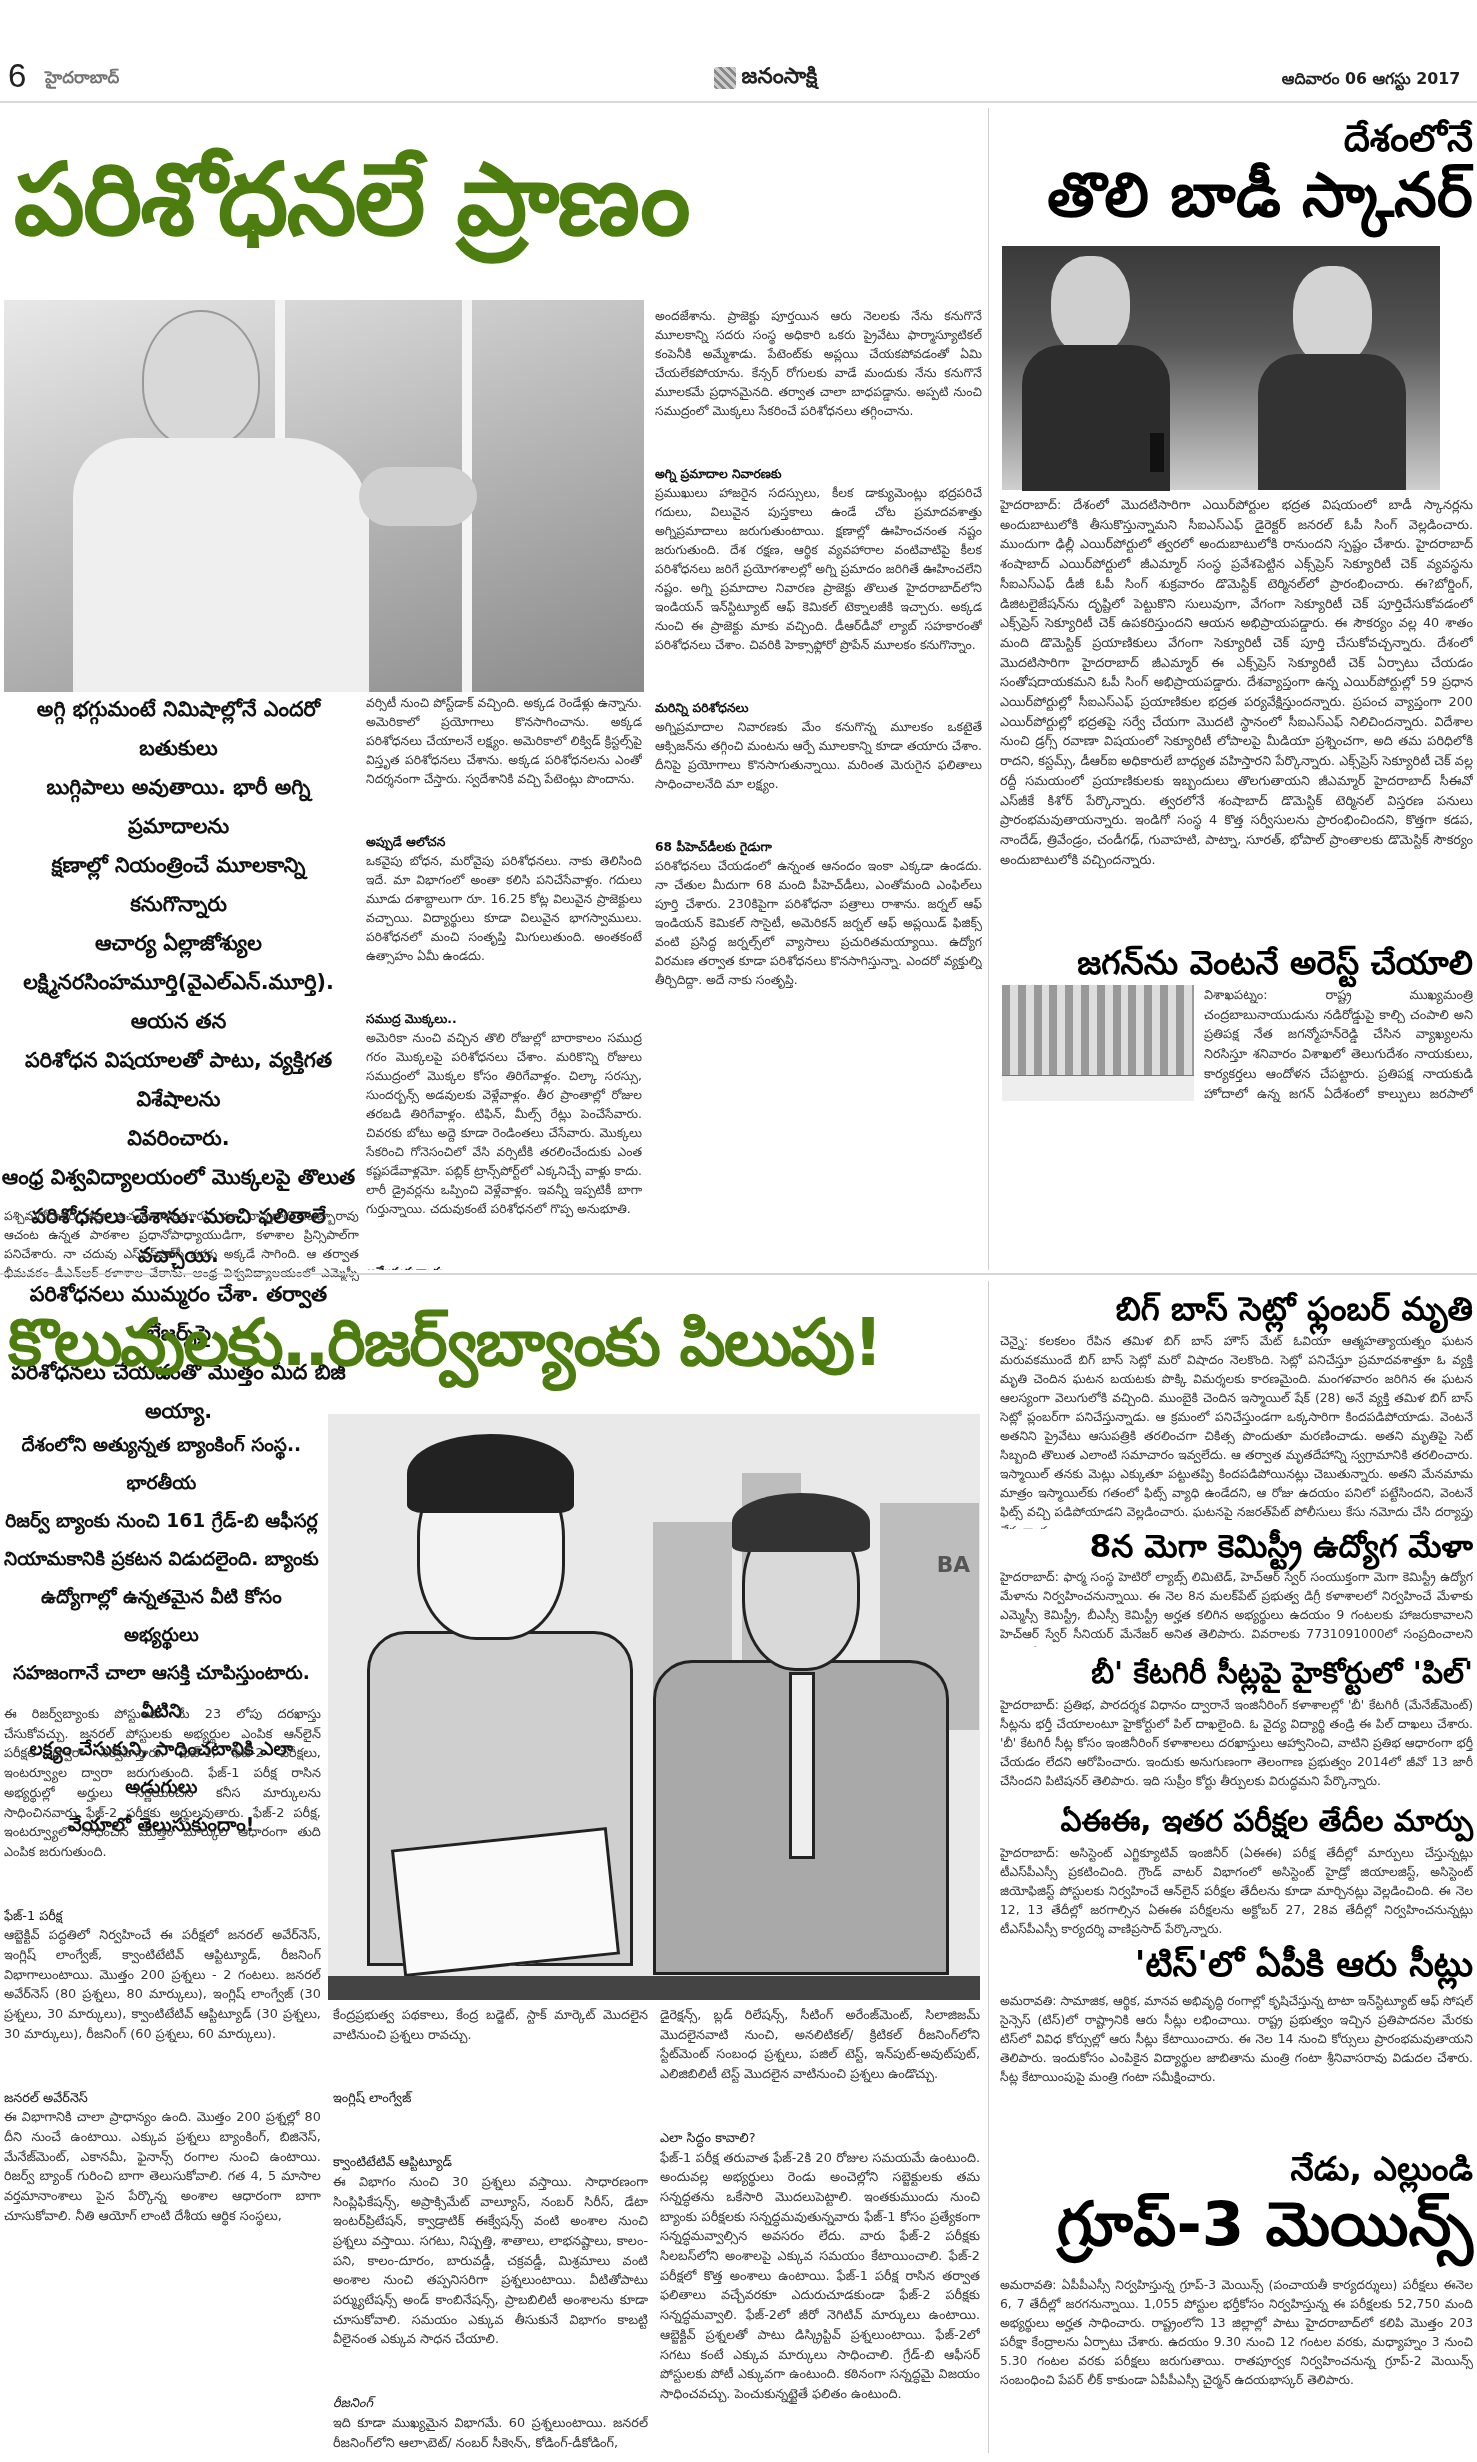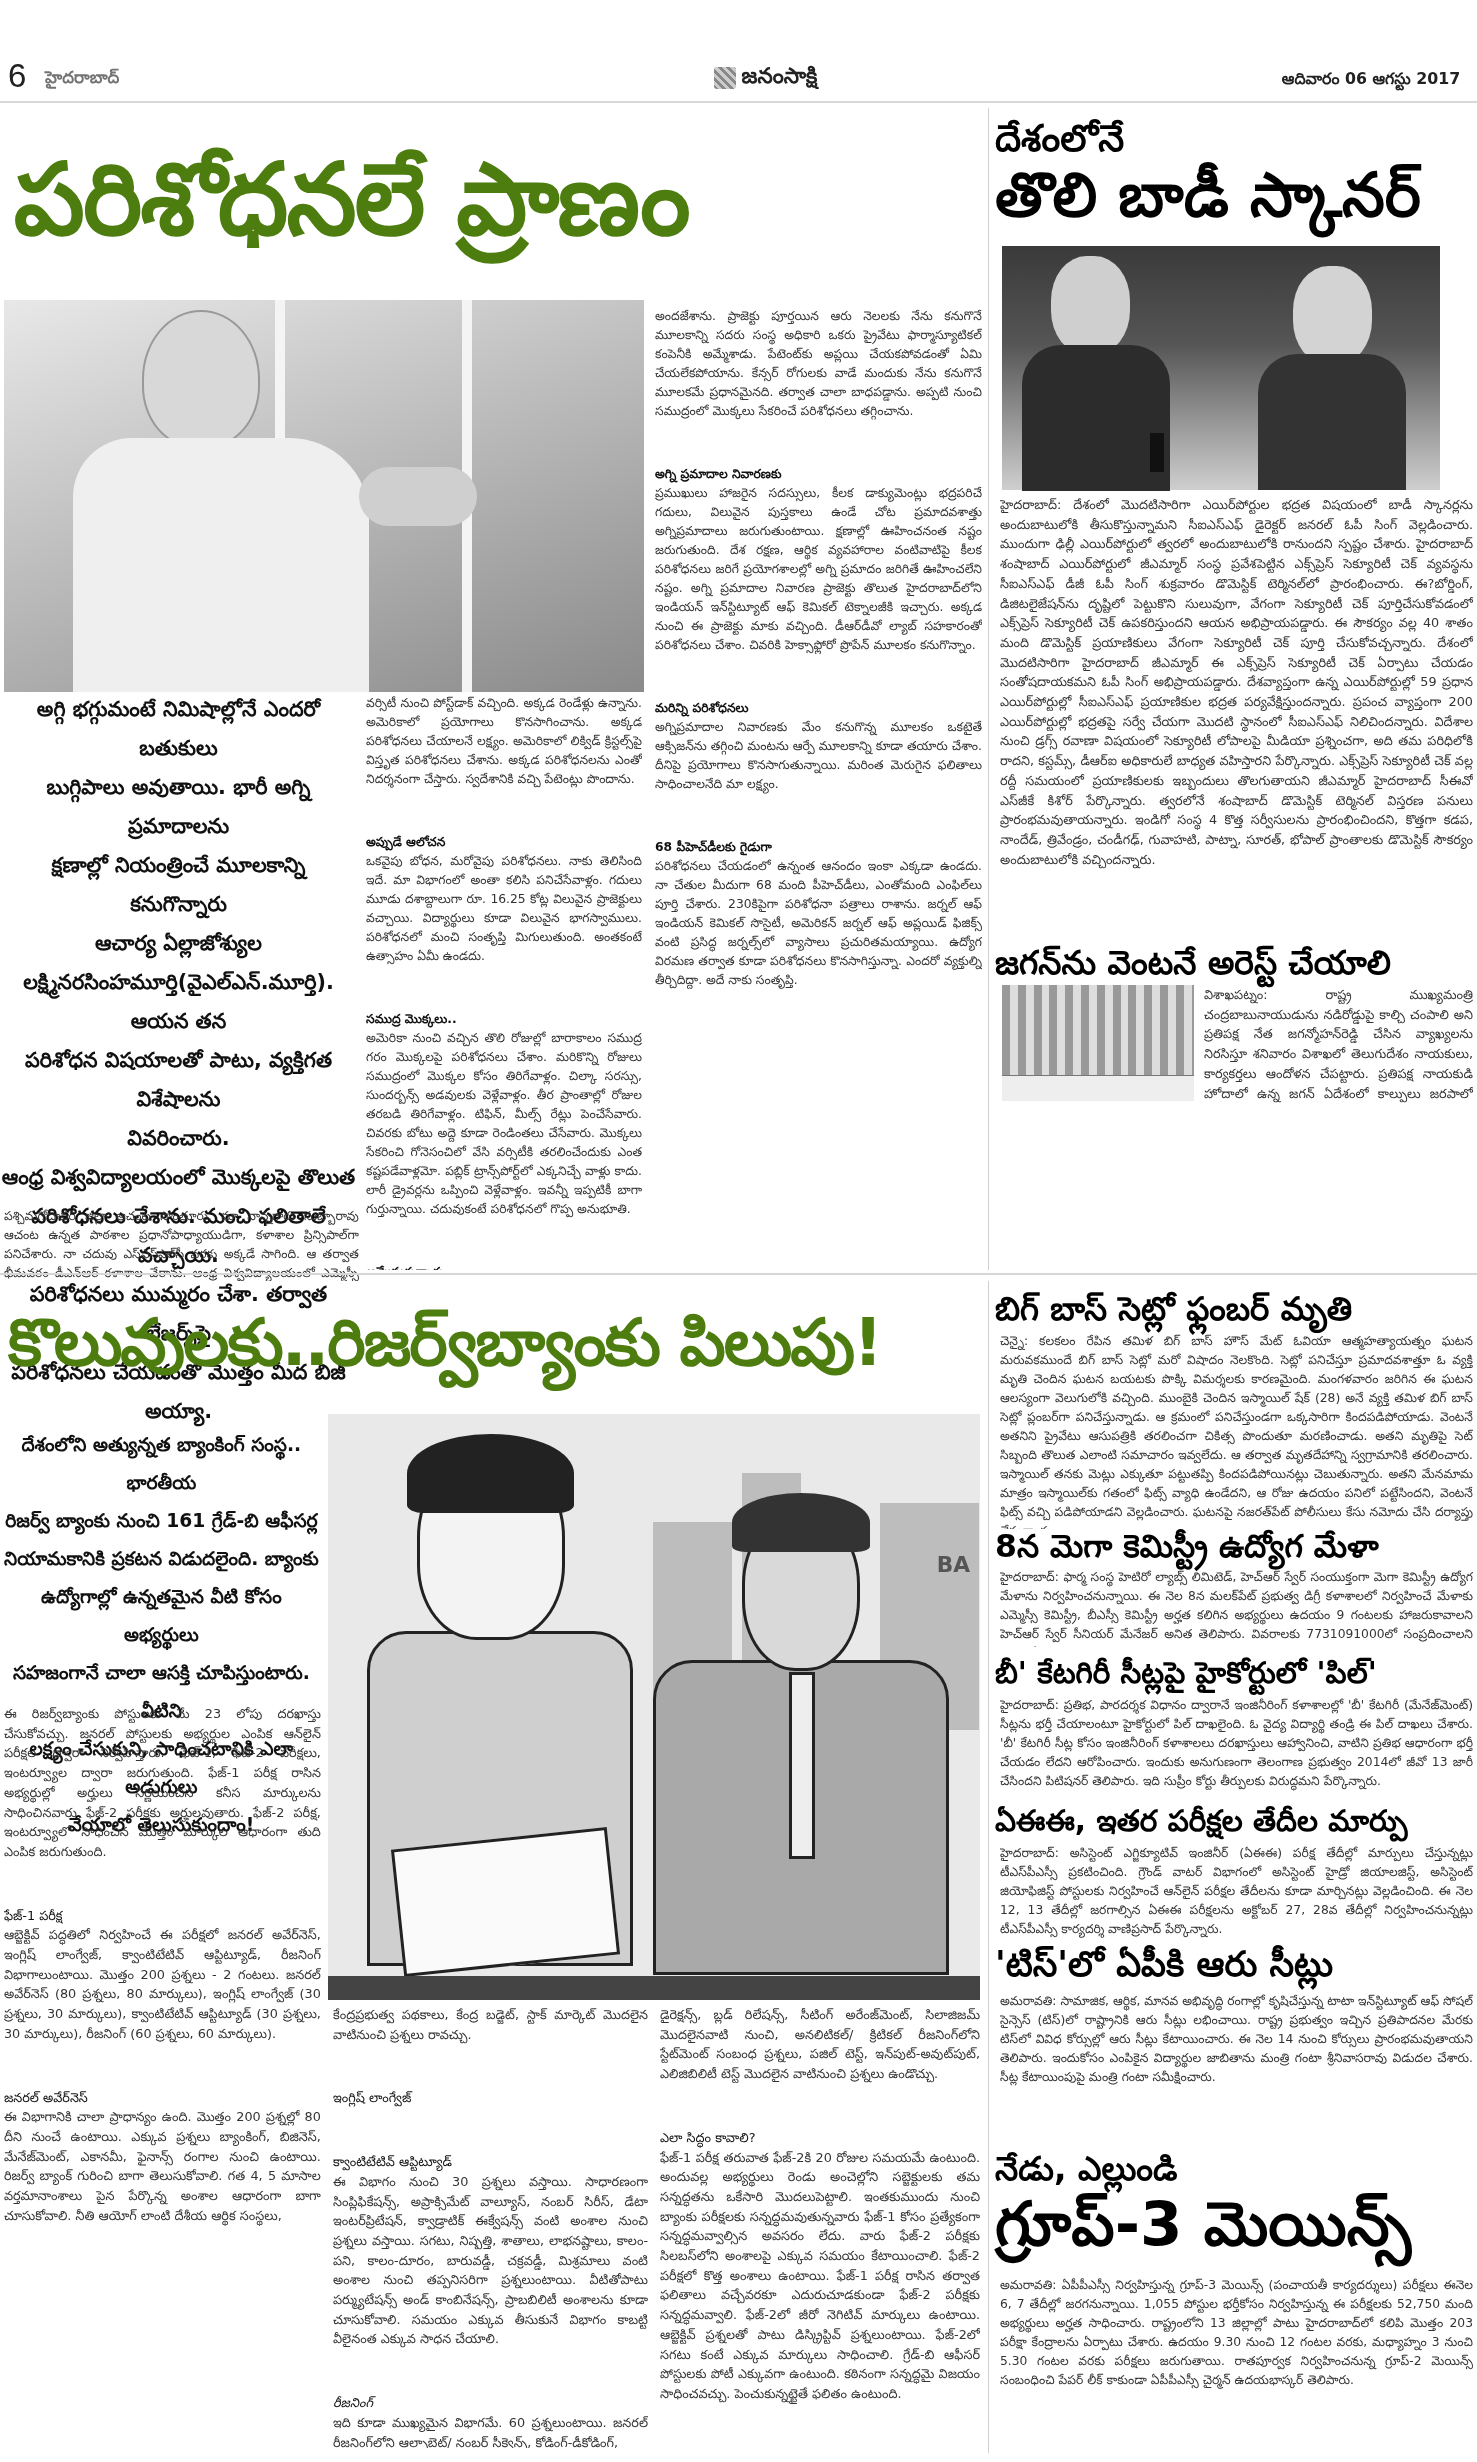--- a/index.html
+++ b/index.html
@@ -21,21 +21,21 @@
   .hrule { height: 2px; background: #d6d6d6; }
 
   .body-text { font-size: 12.3px; line-height: 19px; color: #333; text-align: justify; overflow: hidden; }
   .body-text .sub { font-weight: bold; color: #111; display: block; margin-top: 44px; }
 
   .photo { background: linear-gradient(160deg,#e8e8e8 0%,#bdbdbd 45%,#8a8a8a 100%); overflow: hidden; }
   .photo-dark { background: linear-gradient(180deg,#3a3a3a 0%,#555 40%,#cfcfcf 100%); }
 
   .pull-quote { font-size: 20.7px; line-height: 39px; font-weight: bold; text-align: center; color: #111; }
 
-  .subhead { font-weight: 900; text-align: left; color: #000; line-height: 1.05; }
+  .subhead { font-weight: 900; text-align: right; color: #000; line-height: 1.05; }
 
   .crowd-photo { background: repeating-linear-gradient(90deg,#999 0 7.9px,#ddd 7.9px 15.8px), #bbb; }
   .banner-strip { position: absolute; left: 0; bottom: 0; width: 100%; height: 25.6px; background: #eee; border-top: 1px solid #777; }
 
   .illus { background: #e9e9e9; position: relative; overflow: hidden; }
   .illus .bldg { position: absolute; background: #bdbdbd; }
   .illus .person1-head { position: absolute; left: 89px; top: 39px; width: 148px; height: 187px; background: #f3f3f3; border: 3.9px solid #222; border-radius: 45% 45% 40% 40%; }
   .illus .person1-hair { position: absolute; left: 79px; top: 19.7px; width: 167px; height: 79px; background: #222; border-radius: 50% 50% 10% 10%; }
   .illus .person1-body { position: absolute; left: 39px; top: 217px; width: 266px; height: 335px; background: #cfcfcf; border: 3.9px solid #222; border-radius: 39px 39px 0 0; }
   .illus .person2-head { position: absolute; left: 414px; top: 99px; width: 118px; height: 158px; background: #d9d9d9; border: 3.9px solid #222; border-radius: 45%; }

